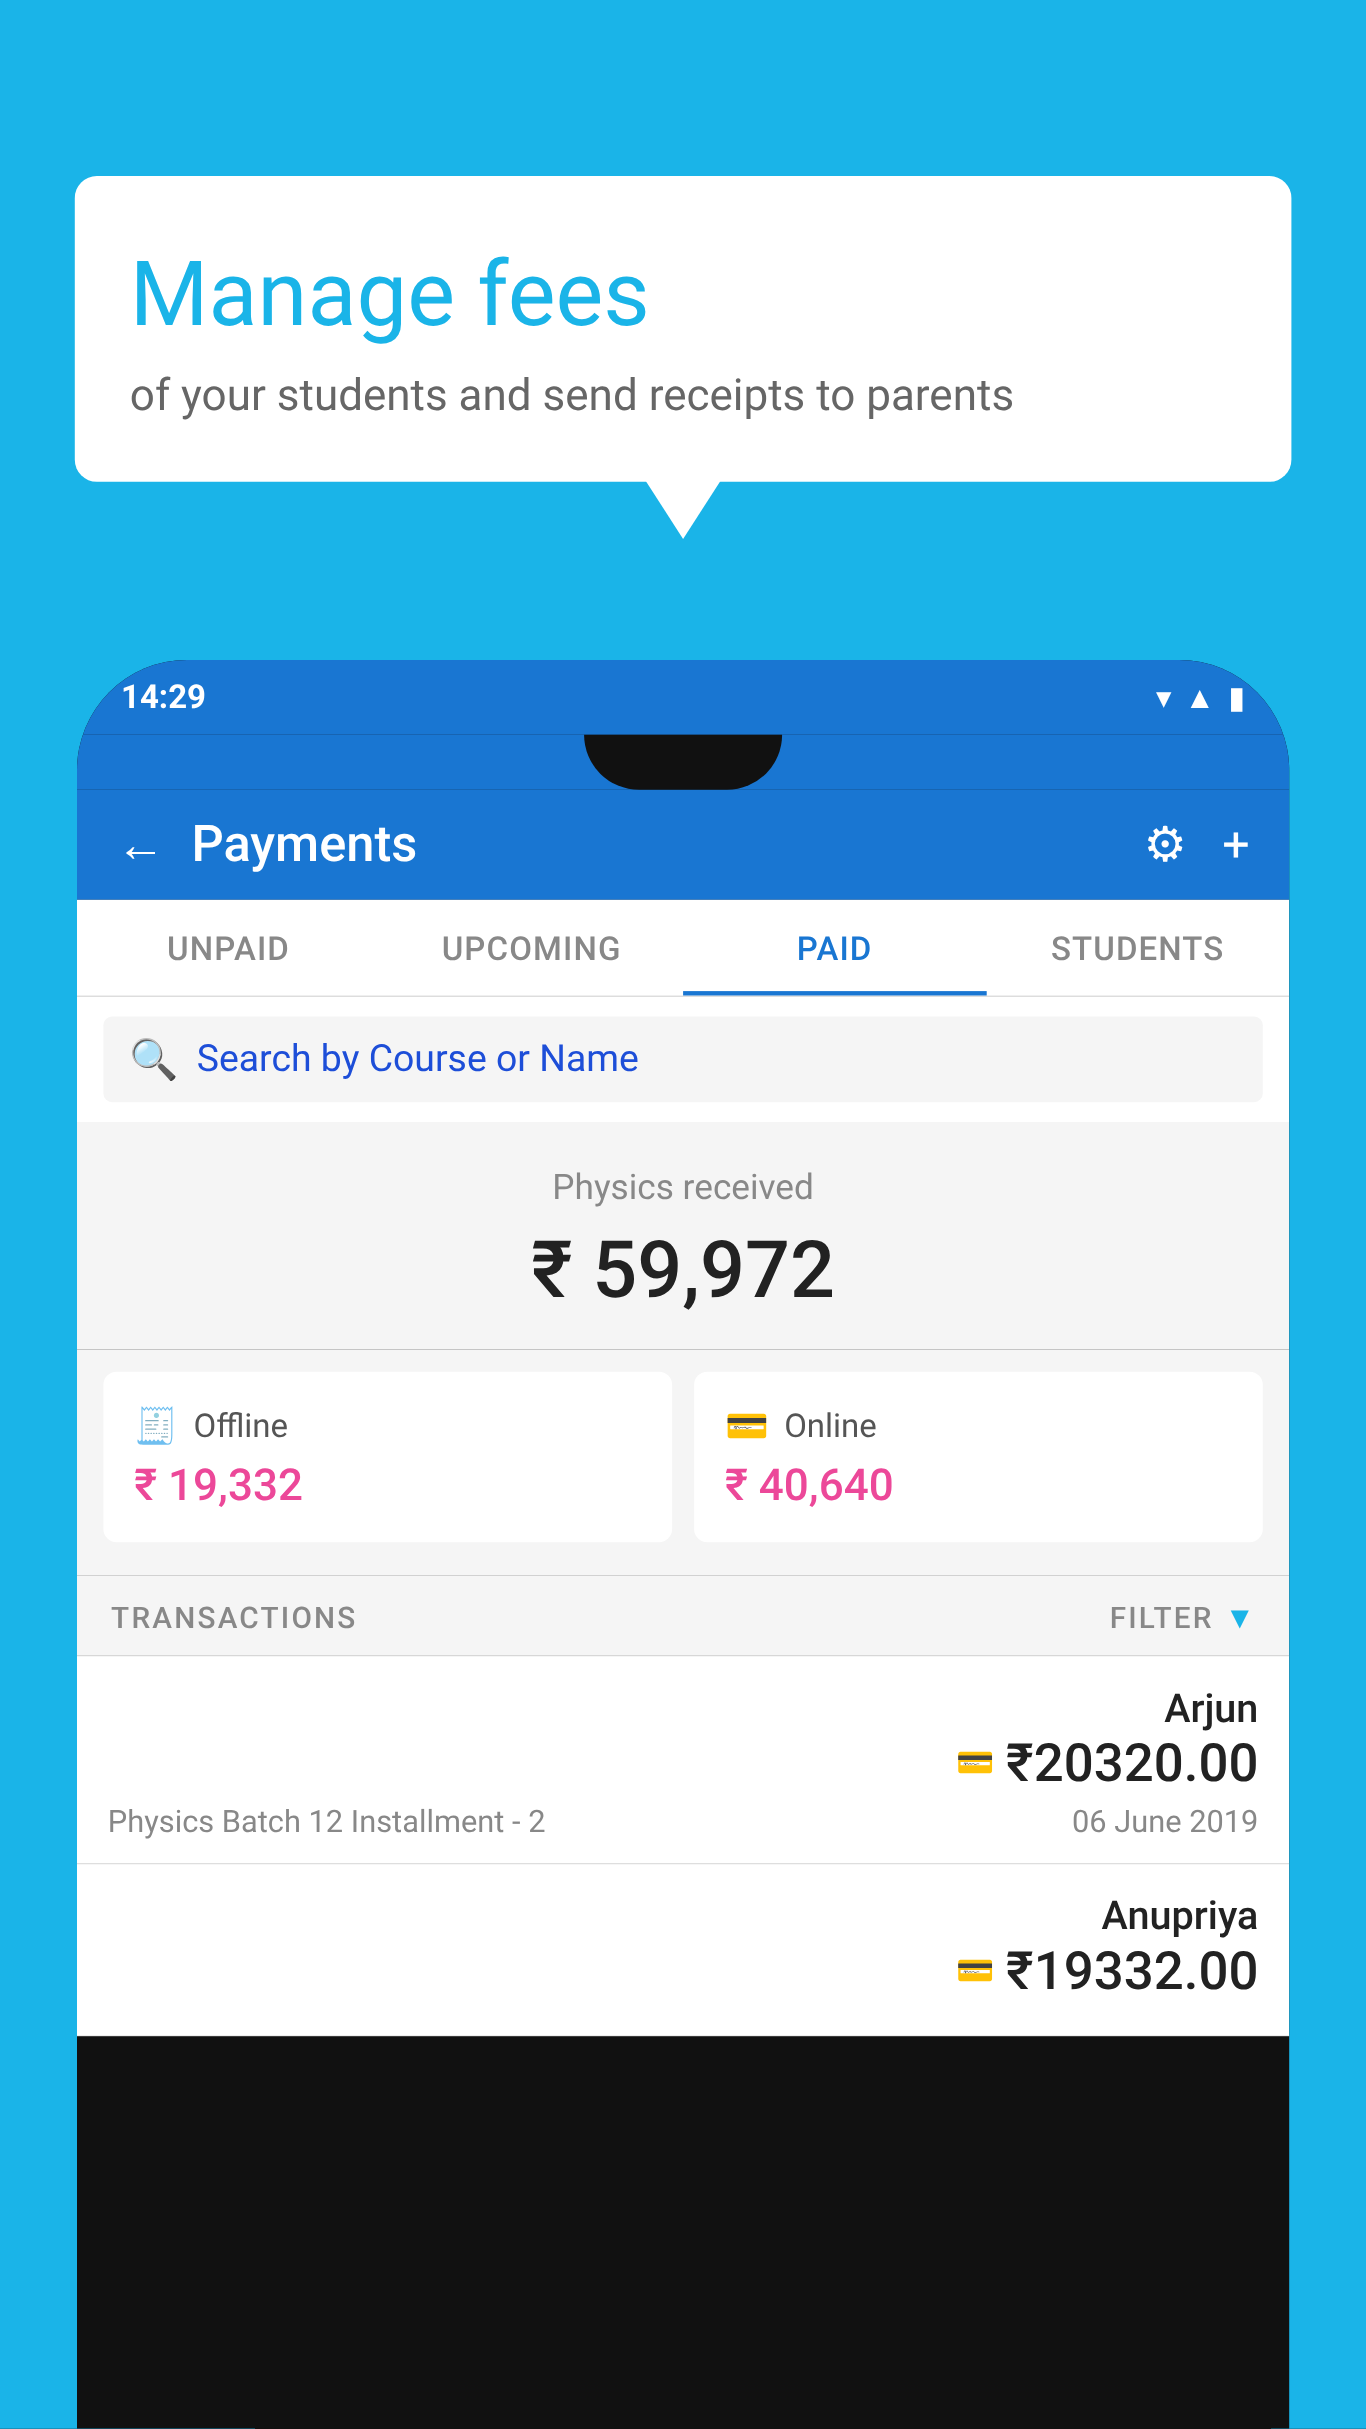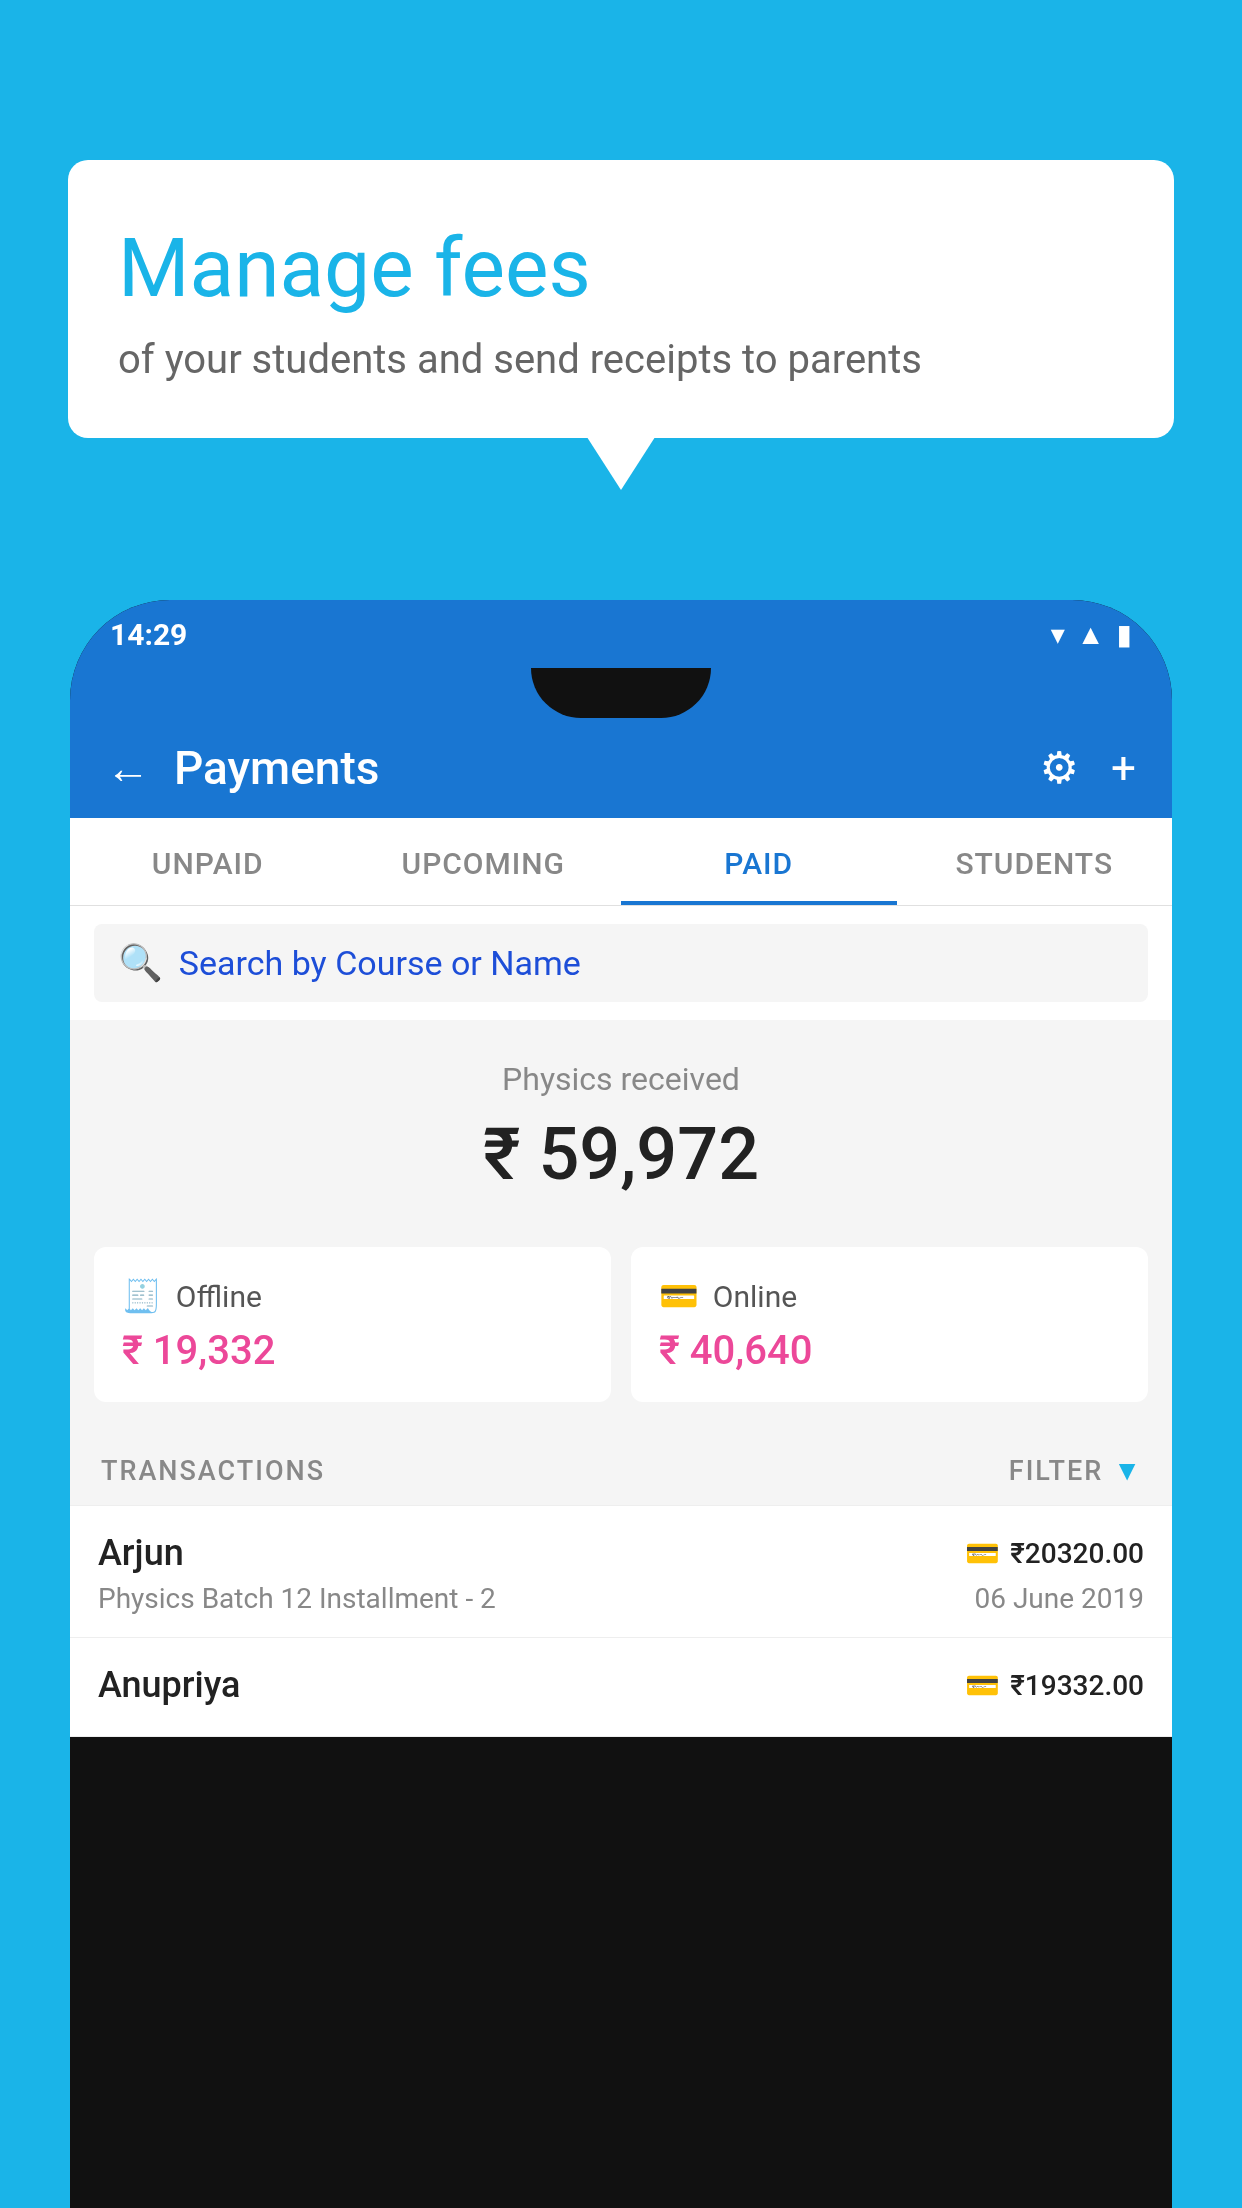--- a/index.html
+++ b/index.html
@@ -267,39 +267,40 @@
       background: white;
       border-top: 1px solid #eee;
       padding: 26px 28px 22px;
     }
     .transaction-row:last-child {
       border-bottom: 1px solid #eee;
     }
     .tx-top {
       display: flex;
       justify-content: space-between;
-      align-items: center;
+      align-items: flex-end;
       margin-bottom: 8px;
+      flex-direction: column;
     }
     .tx-name {
       font-size: 36px;
       font-weight: 500;
       color: #222;
     }
     .tx-amount-area {
       display: flex;
       align-items: center;
       gap: 10px;
     }
     .tx-mode-icon {
       font-size: 28px;
       color: #666;
     }
     .tx-amount {
-      font-size: 28px;
+      font-size: 48px;
       font-weight: 500;
       color: #222;
     }
     .tx-bottom {
       display: flex;
       justify-content: space-between;
     }
     .tx-course {
       font-size: 28px;
       color: #888;

